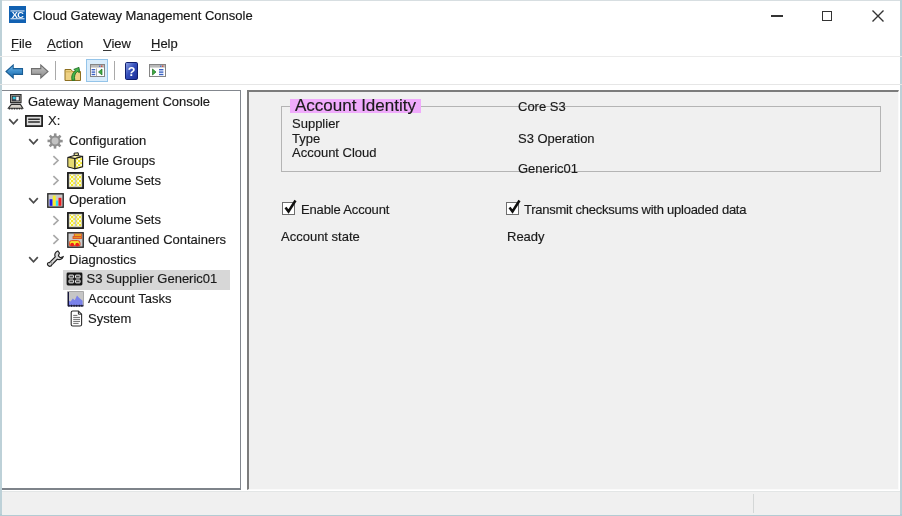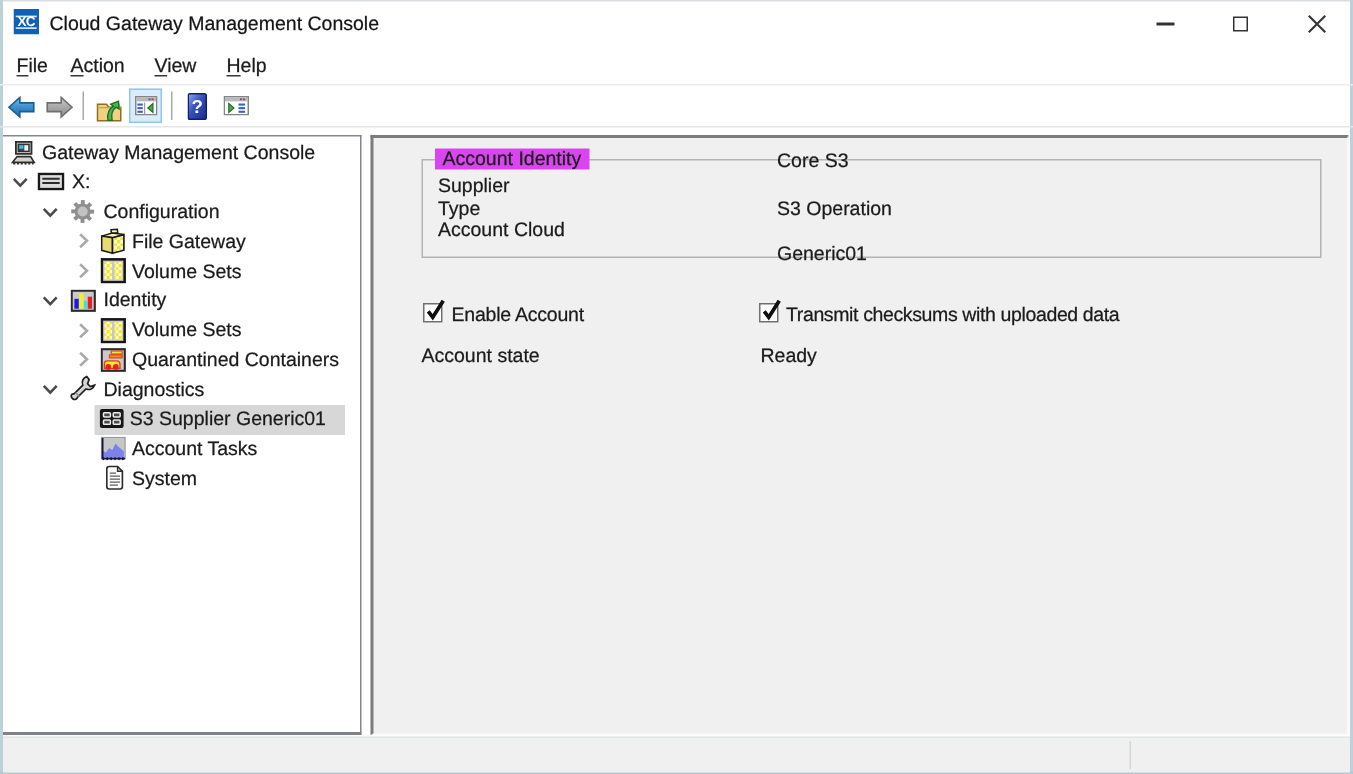--- a/index.html
+++ b/index.html
@@ -25,21 +25,21 @@
   #tree{left:2px;top:90px;width:239px;height:400px;background:#ffffff;
         border-top:1px solid #83878e;border-right:1px solid #83878e;border-bottom:2px solid #7e838a;box-sizing:border-box;}
   #rpane{left:247px;top:90px;width:652px;height:400px;background:#f0f0f0;
          border-top:2px solid #7c7c7c;border-left:2px solid #7c7c7c;border-right:1px solid #fafafa;border-bottom:1px solid #fafafa;box-sizing:border-box;}
   
   #status{left:2px;top:491px;width:898px;height:23px;background:#f0f0f0;border-top:1px solid #e3e6e6;}
   #sdiv{left:753px;top:494px;width:1px;height:19px;background:#d4d7d7;}
   #selrow{left:63px;top:270px;width:167px;height:19.5px;background:#d7d7d7;}
   
   #grpbox{left:281px;top:106px;width:598px;height:64px;border:1px solid #b4b4b4;}
-  #grplbl{left:290px;top:99px;font-size:13px;line-height:14px;color:#1b1b1b;background:#d946ef;padding:0 5px;}
+  #grplbl{left:290px;top:99px;font-size:17px;line-height:14px;color:#1b1b1b;background:#f0abfc;padding:0 5px;}
   .fl{font-size:13px;line-height:14.5px;color:#1b1b1b;white-space:nowrap;}
   .cb{position:absolute;width:13px;height:13px;background:#fff;border:1px solid #6e6e6e;box-sizing:border-box;}
   .cb svg{position:absolute;left:1px;top:-3px;overflow:visible;}
 </style>
 </head>
 <body>
 
   <div id="bt" class="abs"></div>
   <div id="bl" class="abs"></div>
   <div id="br" class="abs"></div>
@@ -180,41 +180,41 @@
 <div class="txt" style="left:69px;top:131.0px">Configuration</div>
 <svg class="abs" style="left:51.8px;top:155.25px" width="8" height="11" viewBox="0 0 8 11">
     <path d="M1.4 1.2 L6.0 5.5 L1.4 9.8" fill="none" stroke="#a9a9a9" stroke-width="1.7"></path>
   </svg>
 <svg class="abs" style="left:65.5px;top:152.2px" width="19" height="18" viewBox="0 0 19 18">
 <path d="M8.0 1.2 L12.2 0.8 L12.5 3.2 L8.3 3.7 Z" fill="#fdf7ae" stroke="#1a1a1a" stroke-width="1"></path>
 <path d="M1.8 5.4 L8.8 3.3 L16.6 4.4 L9.4 6.5 Z" fill="#fcf4b4" stroke="#1a1a1a" stroke-width="1"></path>
 <path d="M1.8 5.4 L9.0 6.5 L9.0 16.8 L1.8 14.9 Z" fill="#e6da72" stroke="#1a1a1a" stroke-width="1"></path>
 <path d="M9.0 6.5 L16.6 4.4 L16.6 14.8 L9.0 16.8 Z" fill="url(#chk)" stroke="#1a1a1a" stroke-width="1.1"></path>
 </svg>
-<div class="txt" style="left:88px;top:150.75px">File Gateway</div>
+<div class="txt" style="left:88px;top:150.75px">File Groups</div>
 <svg class="abs" style="left:51.8px;top:175.0px" width="8" height="11" viewBox="0 0 8 11">
     <path d="M1.4 1.2 L6.0 5.5 L1.4 9.8" fill="none" stroke="#a9a9a9" stroke-width="1.7"></path>
   </svg>
 <svg class="abs" style="left:67px;top:172.0px" width="17" height="17" viewBox="0 0 17 17">
 <rect x="0.9" y="0.9" width="15.2" height="15.2" fill="#c6c6c6" stroke="#161616" stroke-width="1.7"></rect>
 <rect x="2.6" y="2.6" width="5.1" height="11.8" fill="url(#chk)"></rect>
 <rect x="9.3" y="2.6" width="5.1" height="11.8" fill="url(#chk)"></rect>
 </svg>
 <div class="txt" style="left:88px;top:170.5px">Volume Sets</div>
 <svg class="abs" style="left:28.0px;top:197.05px" width="11" height="8" viewBox="0 0 11 8">
     <path d="M1.2 1.2 L5.5 5.8 L9.8 1.2" fill="none" stroke="#4a4a4a" stroke-width="1.7"></path>
   </svg>
 <svg class="abs" style="left:47px;top:192.75px" width="17" height="15" viewBox="0 0 17 15">
 <rect x="0.8" y="0.8" width="15.4" height="13.4" fill="#c9c9c9" stroke="#2a2a2a" stroke-width="1.4"></rect>
 <rect x="2.6" y="6.2" width="2.9" height="6.6" fill="#1a1ae8"></rect>
 <rect x="5.8" y="2.6" width="2.9" height="10.2" fill="#f6ee2c"></rect>
 <rect x="8.9" y="7.6" width="2.3" height="5.2" fill="#2ee4ee"></rect>
 <rect x="11.5" y="4.8" width="2.9" height="8" fill="#ee1c1c"></rect>
 </svg>
-<div class="txt" style="left:69px;top:190.25px">Identity</div>
+<div class="txt" style="left:69px;top:190.25px">Operation</div>
 <svg class="abs" style="left:51.8px;top:214.5px" width="8" height="11" viewBox="0 0 8 11">
     <path d="M1.4 1.2 L6.0 5.5 L1.4 9.8" fill="none" stroke="#a9a9a9" stroke-width="1.7"></path>
   </svg>
 <svg class="abs" style="left:67px;top:211.5px" width="17" height="17" viewBox="0 0 17 17">
 <rect x="0.9" y="0.9" width="15.2" height="15.2" fill="#c6c6c6" stroke="#161616" stroke-width="1.7"></rect>
 <rect x="2.6" y="2.6" width="5.1" height="11.8" fill="url(#chk)"></rect>
 <rect x="9.3" y="2.6" width="5.1" height="11.8" fill="url(#chk)"></rect>
 </svg>
 <div class="txt" style="left:88px;top:210.0px">Volume Sets</div>
 <svg class="abs" style="left:51.8px;top:234.25px" width="8" height="11" viewBox="0 0 8 11">

